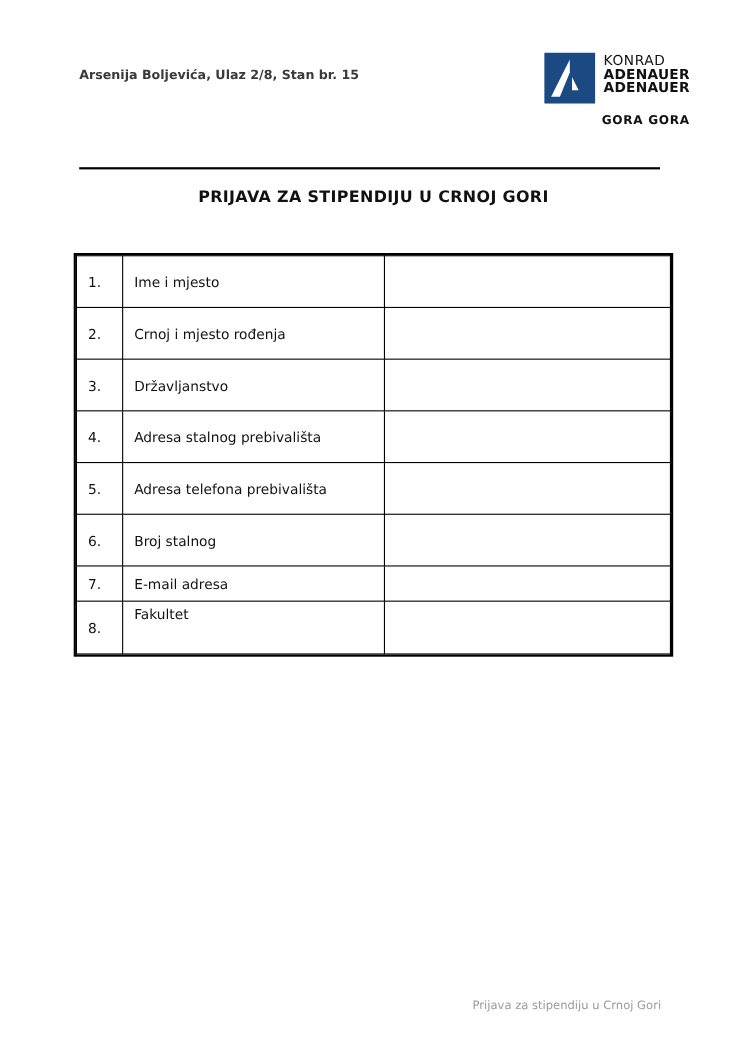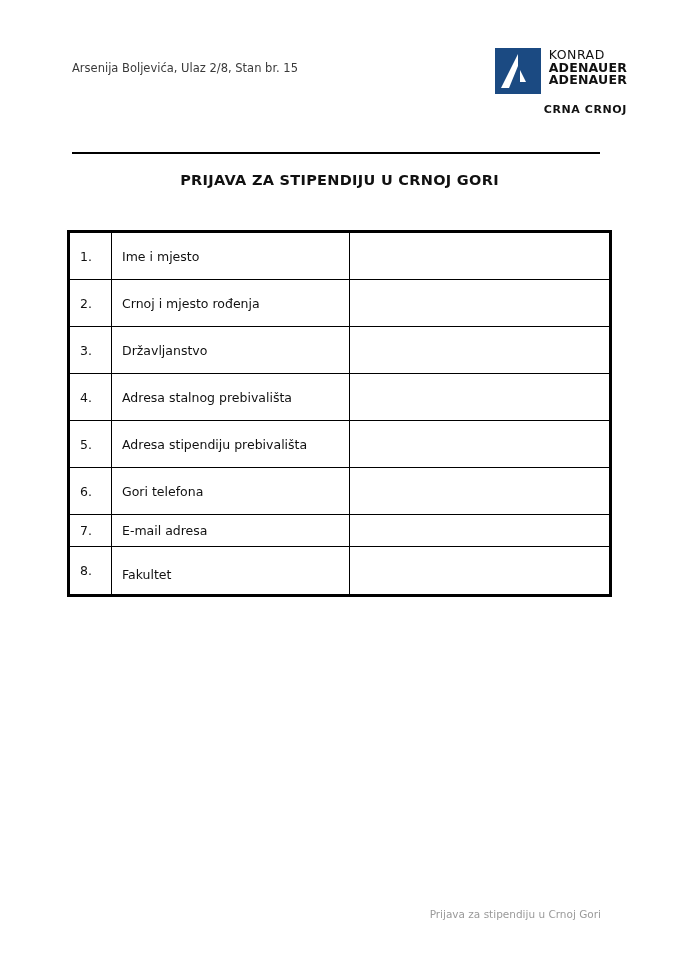--- a/index.html
+++ b/index.html
@@ -34,20 +34,21 @@
   }
   .address {
     font-size: 11.5px;
     line-height: 15px;
     color: #3a3a3a;
     font-family: "DejaVu Sans", sans-serif;
     white-space: pre-line;
   }
   .address div {
     white-space: nowrap;
+    font-weight: bold;
   }
 
   
   .logo {
     display: flex;
     flex-direction: column;
     align-items: flex-end;
     margin-top: 2px;
   }
   .logo-main {
@@ -147,21 +148,21 @@
   }
   tr.short td {
     height: 32px;
   }
   tr.tall-last td {
     height: 48px;
   }
   tr.tall-last td.col-label,
   tr.tall-last td.col-num {
     vertical-align: top;
-    padding-top: 20px;
+    padding-top: 4px;
   }
   tr.tall-last td.col-num {
     vertical-align: middle;
     padding-top: 0;
   }
 
   
   .footer {
     position: absolute;
     bottom: 40px;
@@ -188,21 +189,21 @@
             <polygon points="6,40 23,6 23,18 14,40" fill="#ffffff"></polygon>
             <polygon points="25,22 31,34 25,34" fill="#ffffff"></polygon>
           </svg>
         </div>
         <div class="logo-words">
           <span class="w w1">KONRAD</span>
           <span class="w">ADENAUER</span>
           <span class="w">ADENAUER</span>
         </div>
       </div>
-      <div class="logo-sub">CRNA CRNOJ</div>
+      <div class="logo-sub">GORA GORA</div>
     </div>
   </div>
 
   <div class="rule"></div>
 
   <div class="doc-title">PRIJAVA ZA STIPENDIJU U CRNOJ GORI</div>
 
   <div class="table-wrap">
     <table class="form-table">
       <tbody>
@@ -221,26 +222,26 @@
           <td class="col-label">Državljanstvo</td>
           <td class="col-value"></td>
         </tr>
         <tr>
           <td class="col-num">4.</td>
           <td class="col-label">Adresa stalnog prebivališta</td>
           <td class="col-value"></td>
         </tr>
         <tr>
           <td class="col-num">5.</td>
-          <td class="col-label">Adresa stipendiju prebivališta</td>
+          <td class="col-label">Adresa telefona prebivališta</td>
           <td class="col-value"></td>
         </tr>
         <tr>
           <td class="col-num">6.</td>
-          <td class="col-label">Gori telefona</td>
+          <td class="col-label">Broj stalnog</td>
           <td class="col-value"></td>
         </tr>
         <tr class="short">
           <td class="col-num">7.</td>
           <td class="col-label">E-mail adresa</td>
           <td class="col-value"></td>
         </tr>
         <tr class="tall-last">
           <td class="col-num">8.</td>
           <td class="col-label">Fakultet</td>

